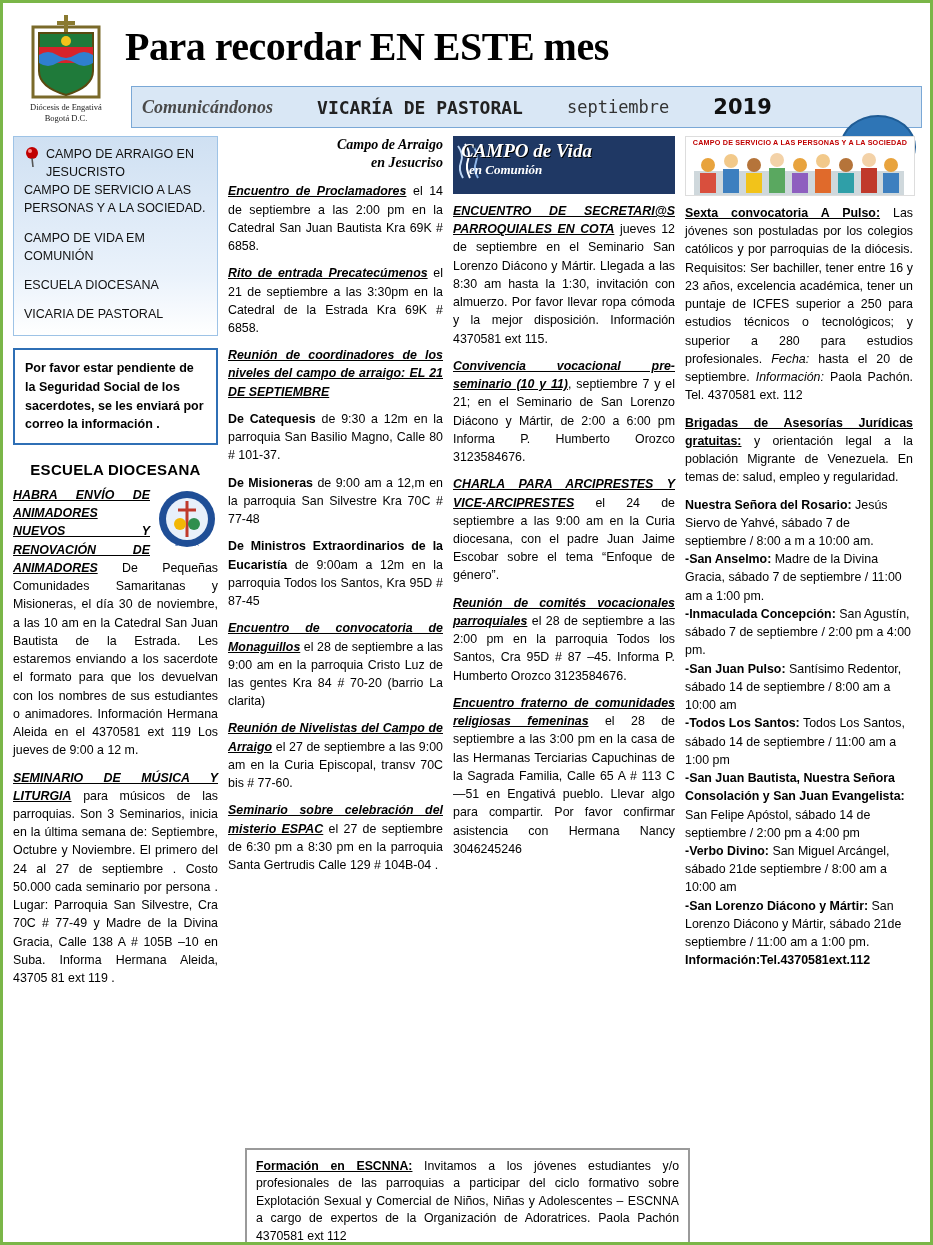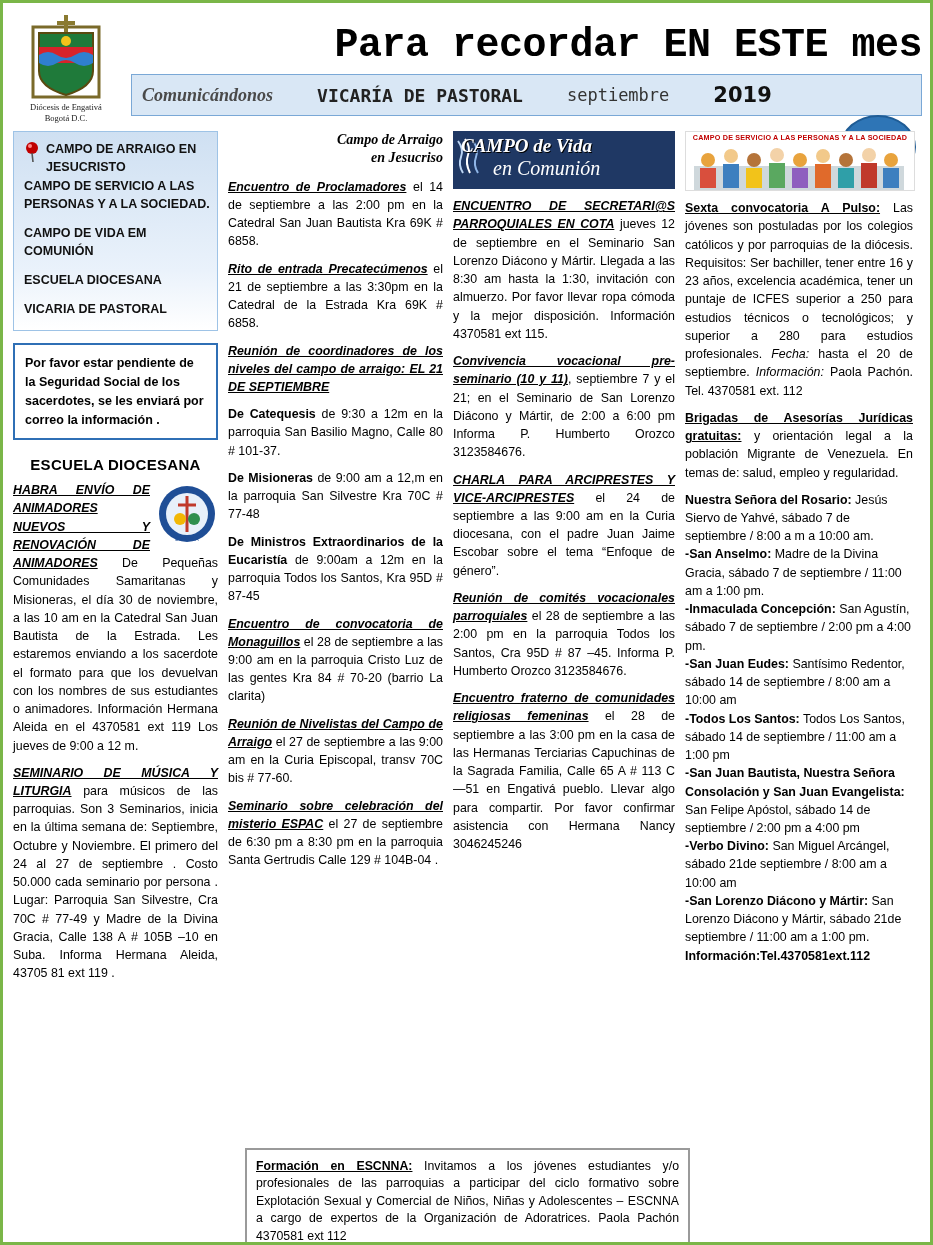--- a/index.html
+++ b/index.html
@@ -36,26 +36,26 @@
   .crest svg{display:block;}
   .crest-caption{
     font-family:"Liberation Serif", serif;
     font-size:8.5px;
     line-height:1.25;
     margin-top:3px;
     color:#222;
   }
   .title-block{flex:1;padding-left:4px;}
   .main-title{
-    font-family:Liberation Mono, monospace;
+    font-family:Liberation Serif, serif;
     font-weight:bold;
     font-size:40px;
     letter-spacing:-0.5px;
-    text-align:right;
-    margin:14px 0 6px 0;
+    text-align:left;
+    margin:14px 0 16px 0;
     color:#000;
   }
   .ribbon{
     background:#d9e7f5;
     border:1px solid #7aa8d6;
     display:flex;
     align-items:center;
     height:40px;
     margin:4px 0 0 6px;
     padding:0 10px;
@@ -102,21 +102,21 @@
   .col1{width:205px;}
   .col2{width:215px;}
   .col3{width:222px;}
   .col4{width:228px;}
 
   
   .campos-box{
     background:linear-gradient(180deg,#cfe0f2 0%, #eaf2fb 70%, #ffffff 100%);
     border:1px solid #9ec3e6;
     padding:8px 6px 12px 10px;
-    font-weight:bold;
+    font-weight:normal;
     font-size:12.5px;
     line-height:1.45;
     color:#111;
   }
   .campos-box .lead{
     display:flex;gap:6px;align-items:flex-start;
   }
   .pin{
     width:16px;height:22px;flex:0 0 16px;margin-top:1px;
   }
@@ -175,25 +175,25 @@
   }
   .banner-vida .bv-text{
     position:absolute;left:8px;top:4px;
     color:#fff;
     font-family:"Liberation Serif", serif;
     font-style:italic;font-weight:bold;
     font-size:19px;
     text-shadow:1px 1px 0 #000;
   }
   .banner-vida .bv-text2{
-    position:absolute;left:40px;top:26px;
+    position:absolute;left:16px;top:26px;
     color:#fff;
     font-family:"Liberation Serif", serif;
-    font-style:italic;font-weight:normal;
-    font-size:20px;
+    font-style:italic;font-weight:bold;
+    font-size:13px;
   }
   .banner-vida .wave{
     position:absolute;left:2px;top:6px;width:26px;height:40px;
   }
   
   .banner-serv{
     width:100%;height:58px;
     background:#ffffff;
     border:1px solid #ddd;
     position:relative;overflow:hidden;margin-bottom:8px;
@@ -386,21 +386,21 @@
         </p>
         <p class="tight"><span class="u-b">Brigadas de Asesorías Jurídicas gratuitas:</span>
           <span>y orientación legal a la población Migrante de Venezuela. En temas de: salud, empleo y regularidad.</span></p>
         <p class="tight" style="text-align:left;">
           <b>Nuestra Señora del Rosario:</b>
           <span>Jesús Siervo de Yahvé, sábado 7 de septiembre / 8:00 a m a 10:00 am.</span><br>
           <b>-San Anselmo:</b>
           <span>Madre de la Divina Gracia, sábado 7 de septiembre / 11:00 am a 1:00 pm.</span><br>
           <b>-Inmaculada Concepción:</b>
           <span>San Agustín, sábado 7 de septiembre / 2:00 pm a 4:00 pm.</span><br>
-          <b>-San Juan Eudes:</b>
+          <b>-San Juan Pulso:</b>
           <span>Santísimo Redentor, sábado 14 de septiembre / 8:00 am a 10:00 am</span><br>
           <b>-Todos Los Santos:</b>
           <span>Todos Los Santos, sábado 14 de septiembre / 11:00 am a 1:00 pm</span><br>
           <b>-San Juan Bautista, Nuestra Señora Consolación y San Juan Evangelista:</b>
           <span>San Felipe Apóstol, sábado 14 de septiembre / 2:00 pm a 4:00 pm</span><br>
           <b>-Verbo Divino:</b>
           <span>San Miguel Arcángel, sábado 21de septiembre / 8:00 am a 10:00 am</span><br>
           <b>-San Lorenzo Diácono y Mártir:</b>
           <span>San Lorenzo Diácono y Mártir, sábado 21de septiembre / 11:00 am a 1:00 pm.</span>
           <b>Información:Tel.4370581ext.112</b>

